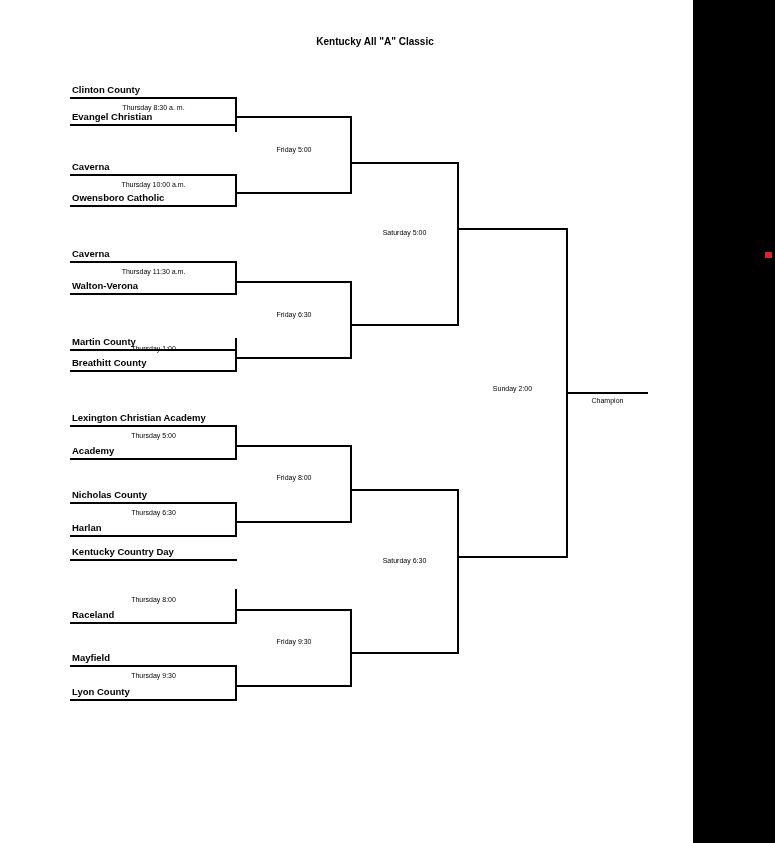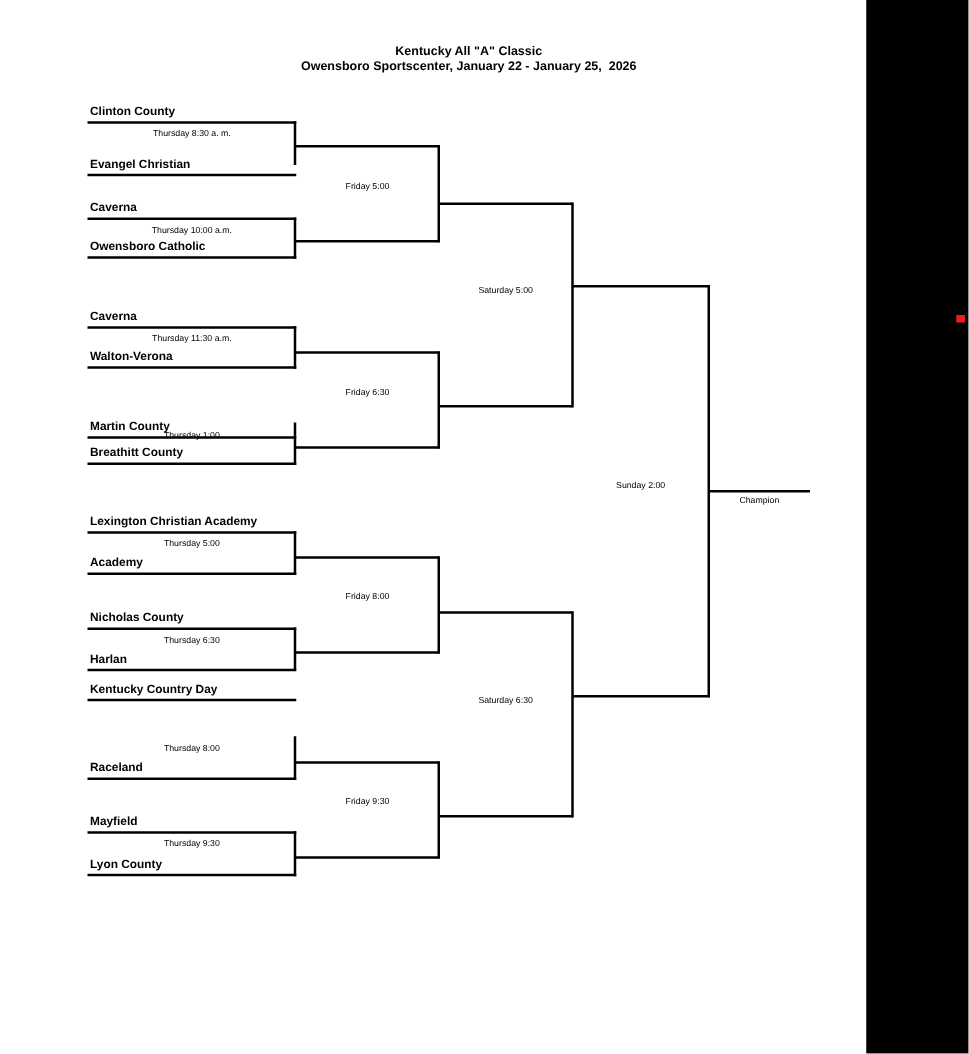--- a/index.html
+++ b/index.html
@@ -24,26 +24,25 @@
   #strip{position:absolute;left:693px;top:0;width:82px;height:843px;background:#000;}
   #redmark{position:absolute;left:765px;top:252px;width:7px;height:6px;background:#ec1c24;}
 </style>
 </head>
 <body>
 
 <div id="page">
 
   <div id="titleblock">
     <div>Kentucky All "A" Classic</div>
-    <div>Owensboro Sportscenter, January 22 - January 25,  2026</div>
   </div>
 
   <div class="team" style="top:84px">Clinton County</div>
   <div class="time" style="top:104px">Thursday 8:30 a. m.</div>
-  <div class="team" style="top:126px">Evangel Christian</div>
+  <div class="team" style="top:111px">Evangel Christian</div>
 
   <div class="team" style="top:161px">Caverna</div>
   <div class="time" style="top:181px">Thursday 10:00 a.m.</div>
   <div class="team" style="top:192px">Owensboro Catholic</div>
 
   <div class="team" style="top:248px">Caverna</div>
   <div class="time" style="top:268px">Thursday 11:30 a.m.</div>
   <div class="team" style="top:280px">Walton-Verona</div>
 
   <div class="team" style="top:336px">Martin County</div>

